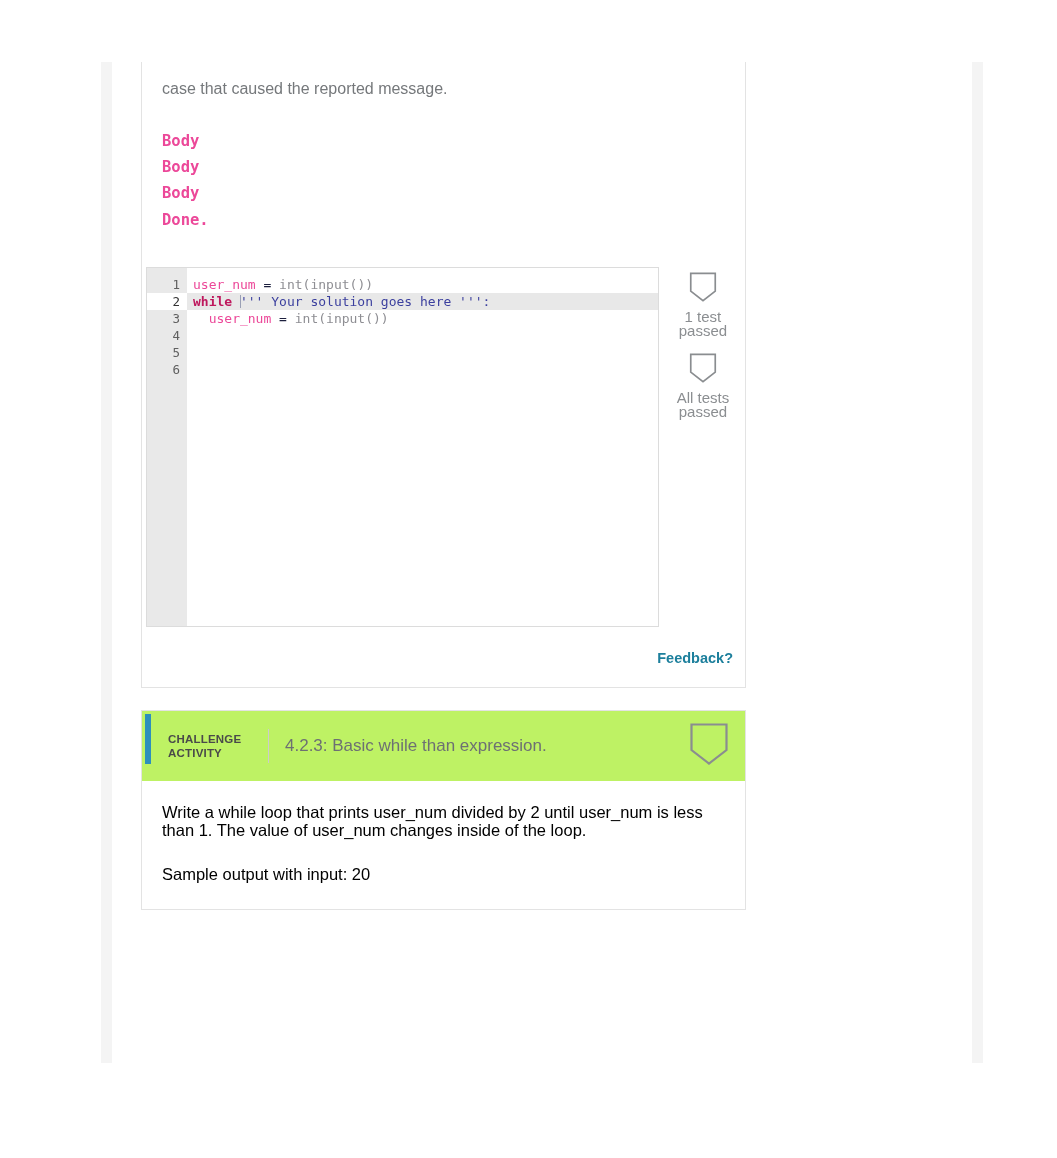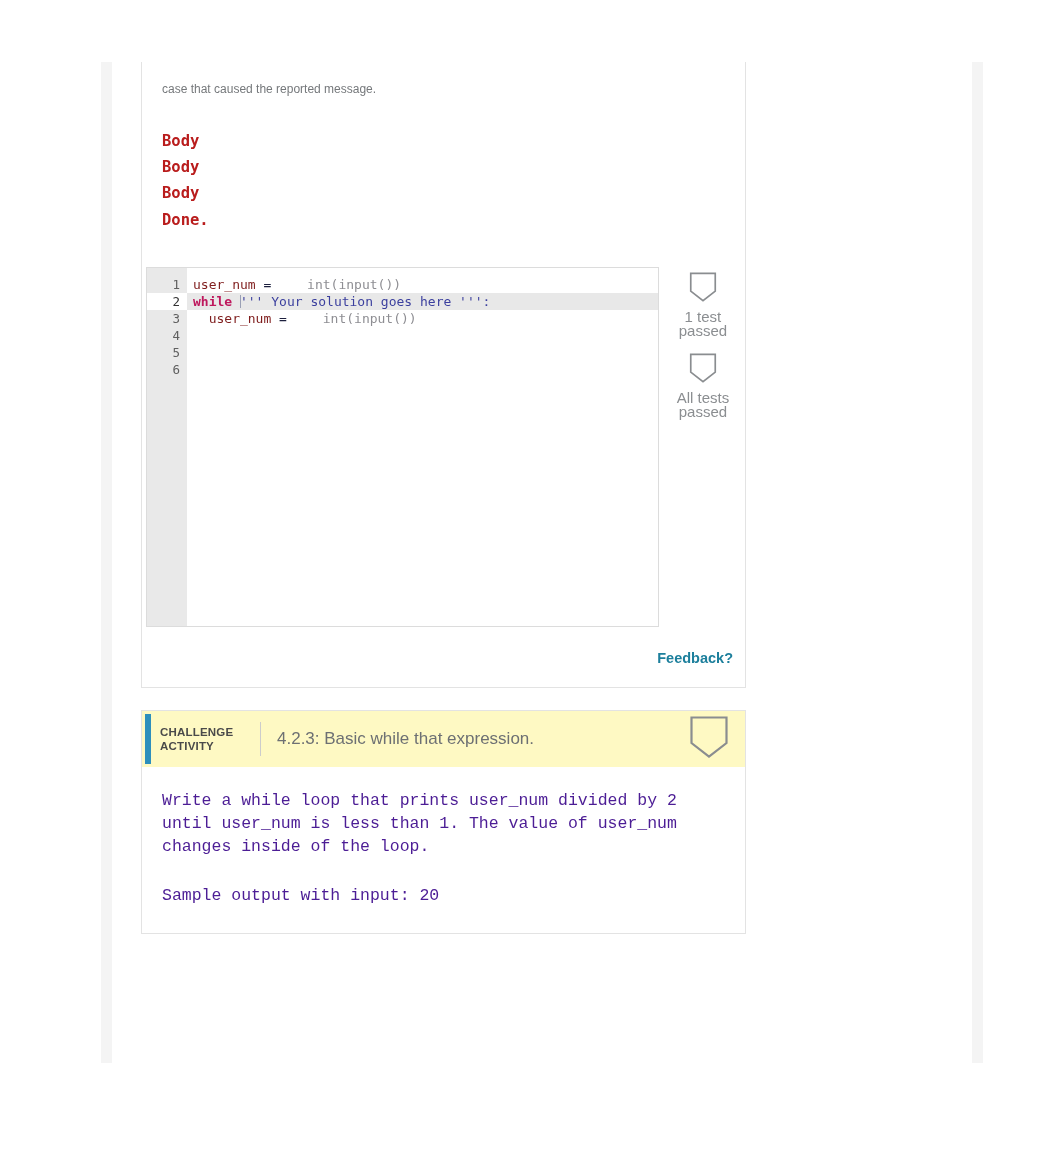--- a/index.html
+++ b/index.html
@@ -51,28 +51,28 @@
   }
 
   
   #activity-upper {
     width: 605px;
     padding: 0 0 0 0;
     position: relative;
   }
   .prose {
     color: #75787b;
-    font-size: 12px;
+    font-size: 16px;
     line-height: 26px;
     padding: 0 20px;
   }
   .prose p { margin: 0 0 26px 0; }
   .mono-out {
     font-family: "DejaVu Sans Mono", "Liberation Mono", monospace;
-    color: #b91c1c;
+    color: #ec4899;
     font-size: 15.5px;
     line-height: 26.2px;
     padding: 0 20px;
     font-weight: 600;
   }
   .mono-out div { white-space: pre; }
 
   
   .editor-row {
     display: flex;
@@ -126,22 +126,22 @@
     white-space: pre;
     color: #20295e;
     position: relative;
   }
   .code-line.active {
     background: #e8e8e8;
     margin-left: -6px;
     padding-left: 6px;
     margin-right: -6px;
   }
-  .tok-id   { color: #7f1d1d; }
-  .tok-fn   { color: #8e8e93; margin-left: 28px; }
+  .tok-id   { color: #ec4899; }
+  .tok-fn   { color: #8e8e93; }
   .tok-kw   { color: #be185d; font-weight: 600; }
   .tok-str  { color: #3b3f9e; margin-top: 24px; }
   .tok-plain{ color: #1c1f3d; }
   .caret {
     display: inline-block;
     width: 1px;
     height: 13px;
     background: #9aa0b5;
     vertical-align: -2px;
     margin: 0 -1px 0 0;
@@ -197,24 +197,25 @@
   #activity-lower {
     margin-top: 22px;
     width: 605px;
     background: #ffffff;
     border: 1px solid #e3e3e3;
     box-sizing: border-box;
   }
   .ca-header {
     display: flex;
     align-items: center;
-    background: #fef9c3;
-    height: 56px;
-    position: relative;
-    box-sizing: border-box;
+    background: #bef264;
+    height: 70px;
+    position: relative;
+    box-sizing: border-box;
+    padding-left: 8px;
   }
   .ca-accent {
     position: absolute;
     left: 3px; top: 3px;
     width: 6px;
     height: 50px;
     background: #2d8fbc;
   }
   .ca-kicker {
     margin-left: 18px;
@@ -235,24 +236,23 @@
     font-size: 17px;
     color: #6d7073;
     flex: 1 1 auto;
   }
   .ca-badge { margin-right: 16px; }
   .ca-body {
     padding: 22px 20px 0 20px;
   }
   .ca-body p {
     margin: 0 0 26px 0;
-    color: #4c1d95;
+    color: #000000;
     font-size: 16.5px;
-    line-height: 23px;
-    font-family: Liberation Mono, monospace;
+    line-height: 18px;
   }
 </style>
 </head>
 <body>
 
 <div id="page-frame">
 
   <div class="edge-band left"></div>
   <div class="edge-band right"></div>
 
@@ -322,21 +322,21 @@
 
     <div id="activity-lower">
 
       <div class="ca-header">
         <div class="ca-accent"></div>
         <div class="ca-kicker">
           <div>CHALLENGE</div>
           <div>ACTIVITY</div>
         </div>
         <div class="ca-divider"></div>
-        <div class="ca-title">4.2.3: Basic while that expression.</div>
+        <div class="ca-title">4.2.3: Basic while than expression.</div>
         <div class="ca-badge">
           <svg width="40" height="44" viewBox="0 0 40 44" aria-hidden="true">
             <path d="M2.5 2.5 H37.5 V28 L20 41.5 L2.5 28 Z" fill="none" stroke="#8a8d90" stroke-width="2.2" stroke-linejoin="miter"></path>
           </svg>
         </div>
       </div>
 
       <div class="ca-body">
         <p>Write a while loop that prints user_num divided by 2 until user_num is less than 1. The value of user_num changes inside of the loop.</p>
         <p>Sample output with input: 20</p>

